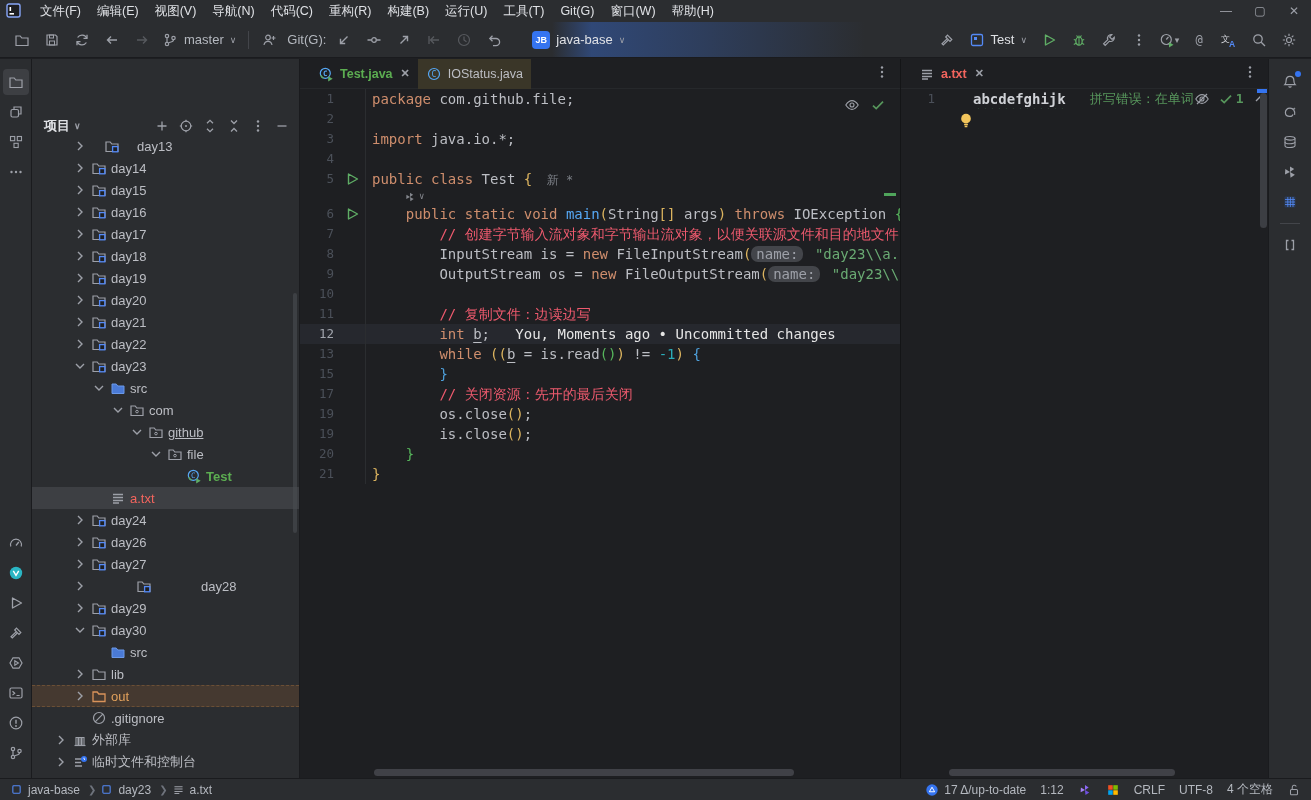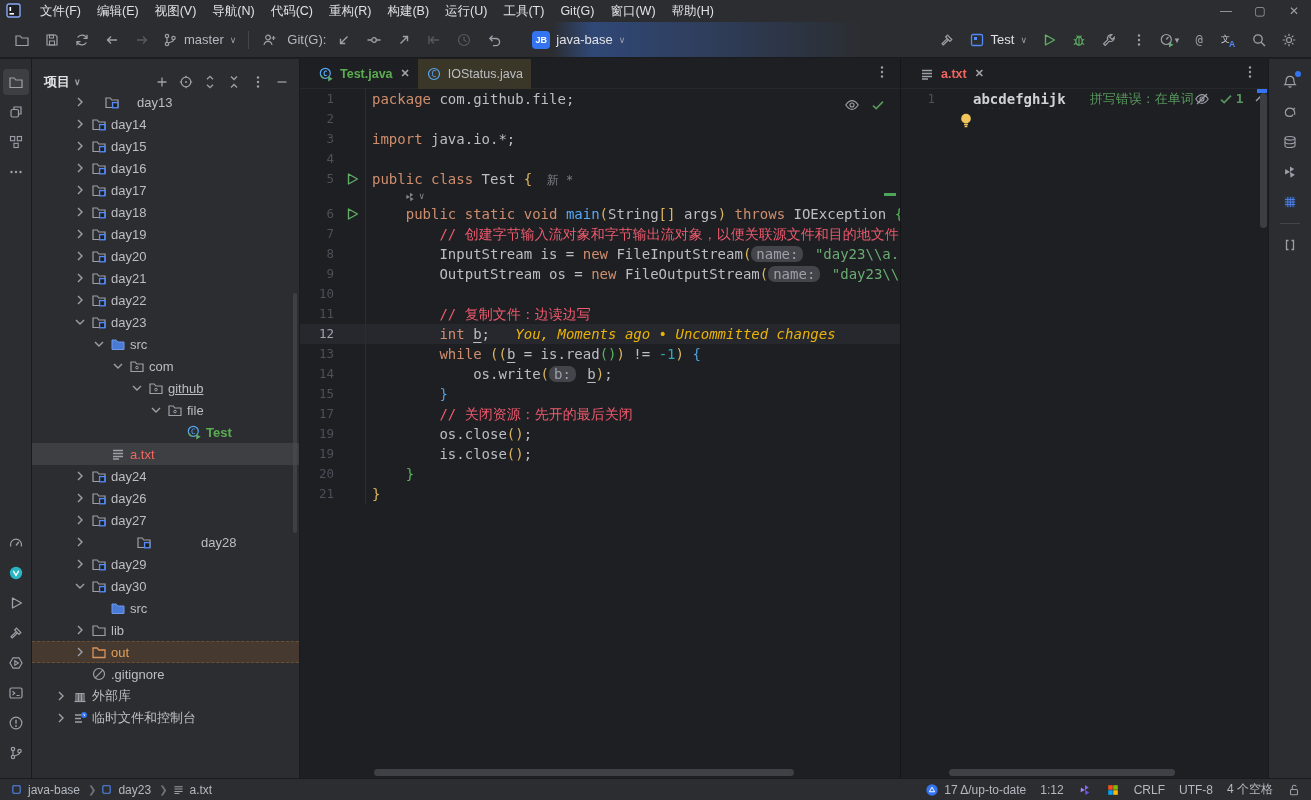--- a/index.html
+++ b/index.html
@@ -35,21 +35,21 @@
   .strip-left { width:32px; border-right:1px solid #1a1b1e; padding-top:8px; }
   .strip-right { width:43px; border-left:1px solid #1a1b1e; padding-top:8px; }
   .strip-btn { width:26px; height:26px; display:flex; align-items:center; justify-content:center; border-radius:4px; margin:2px 0; position:relative; }
   .strip-btn.active { background:#3d3f43; }
   .strip-spacer { flex:1; }
   .strip-div { width:20px; height:1px; background:#43454a; margin:6px 0; }
   .badge-dot { position:absolute; top:2px; right:2px; width:6px; height:6px; border-radius:50%; background:#3574f0; }
 
   
   .project { width:268px; background:#2b2d30; border-right:1px solid #1a1b1e; display:flex; flex-direction:column; position:relative; }
-  .proj-header { height:30px; display:flex; align-items:center; padding:16px 6px 0 12px; font-size:13px; color:#dfe1e5; }
+  .proj-header { height:30px; display:flex; align-items:center; padding:16px 6px 0 12px; font-size:13px; color:#dfe1e5;margin-top:44px; }
   .proj-title { display:flex; align-items:center; gap:4px; font-weight:bold; }
   .proj-tools { margin-left:auto; display:flex; align-items:center; gap:2px; }
   .ph-btn { width:22px; height:22px; display:flex; align-items:center; justify-content:center; border-radius:4px; color:#9da0a8; }
   .tree { flex:1; overflow:hidden; font-size:13px; padding-top:2px; position:relative; }
   .trow { height:22px; display:flex; align-items:center; white-space:nowrap; }
   .trow .tlabel { margin-left:4px; color:#bcbec4; }
   .trow.sel { background:#3d3f43; }
   .trow.hl { background:rgba(205,125,50,0.16); border-top:1px dashed #6b4f35; border-bottom:1px dashed #6b4f35; }
   .trow .tlabel.green { color:#5cad51; font-weight:bold; }
   .trow .tlabel.red { color:#f3655e; }
@@ -74,21 +74,21 @@
   .cl .ln { width:38px; text-align:right; color:#4b5059; font-size:12.5px; flex:0 0 auto; padding-right:4px; }
   .cl.current .ln { color:#a1a5ad; }
   .cl .gi { width:28px; flex:0 0 auto; display:flex; align-items:center; justify-content:center; border-right:1px solid #2b2d30; }
   .cl .ct { flex:1; white-space:pre; overflow:hidden; padding-left:6px; }
   .widget-row { height:15px; line-height:15px; }
   .ai-inline { display:inline-flex; align-items:center; gap:3px; margin-left:32px; opacity:.8; }
   .s-kw{color:#cf8e6d;} .s-pl{color:#bcbec4;} .s-cls{color:#bcbec4;} .s-fn{color:#56a8f5;}
   .s-str{color:#6aab73;} .s-cmt{color:#ee5a6e;} .s-num{color:#2aacb8;}
   .s-py{color:#dcb45f;} .s-pg{color:#57b65c;} .s-pb{color:#4e9fda;}
   .s-varu{color:#bcbec4; text-decoration:underline; text-underline-offset:3px;}
-  .s-blame{color:#eab308; font-style:italic;}
+  .s-blame{color:#e5e5e5; }
   .s-hint{color:#7a7e85; font-size:12px;}
   .s-chip{background:#43454a; color:#9da0a8; border-radius:7px; padding:0 5px; font-size:14px; margin-right:3px;}
   .inspect-widget { position:absolute; top:8px; right:14px; display:flex; align-items:center; gap:10px; }
   .green-mark { position:absolute; right:4px; top:104px; width:12px; height:3px; background:#4fa45b; }
   .hscroll { position:absolute; bottom:2px; height:7px; background:#46484d; border-radius:4px; opacity:.85; }
   .vscroll { position:absolute; right:1px; width:7px; background:#3c3e43; border-radius:4px; }
   .vscroll-blue { position:absolute; right:1px; top:0; width:10px; height:4px; background:#3574f0; }
   .spell-line { display:flex; align-items:center; }
   .spell-word { font-weight:bold; color:#cfd1d6; text-decoration:underline wavy #4fa45b 1px; text-underline-offset:4px; }
   .spell-hint { color:#57965c; font-size:13px; font-family:"Liberation Sans",sans-serif; margin-left:24px; }
@@ -1070,25 +1070,20 @@
             <span class="ln">12</span>
             <span class="gi"></span>
             <span class="ct"><span class="s-pl">        </span><span class="s-kw">int</span><span class="s-pl"> </span><span class="s-varu">b</span><span class="s-pl">;</span><span class="s-blame">   You, Moments ago • Uncommitted changes</span></span>
           </div>
           <div class="cl">
             <span class="ln">13</span>
             <span class="gi"></span>
             <span class="ct"><span class="s-pl">        </span><span class="s-kw">while</span><span class="s-pl"> </span><span class="s-py">((</span><span class="s-varu">b</span><span class="s-pl"> = is.read</span><span class="s-pg">()</span><span class="s-py">)</span><span class="s-pl"> != </span><span class="s-num">-1</span><span class="s-py">)</span><span class="s-pl"> </span><span class="s-pb">{</span></span>
           </div>
           <div class="cl">
-            <span class="ln">14</span>
-            <span class="gi"></span>
-            <span class="ct"><span class="s-pl">            os.write</span><span class="s-py">(</span><span class="s-chip">b:</span><span class="s-pl"> </span><span class="s-varu">b</span><span class="s-py">)</span><span class="s-pl">;</span></span>
-          </div>
-          <div class="cl">
             <span class="ln">15</span>
             <span class="gi"></span>
             <span class="ct"><span class="s-pl">        </span><span class="s-pb">}</span></span>
           </div>
           <div class="cl">
             <span class="ln">17</span>
             <span class="gi"></span>
             <span class="ct"><span class="s-pl">        </span><span class="s-cmt">// 关闭资源：先开的最后关闭</span></span>
           </div>
           <div class="cl">

